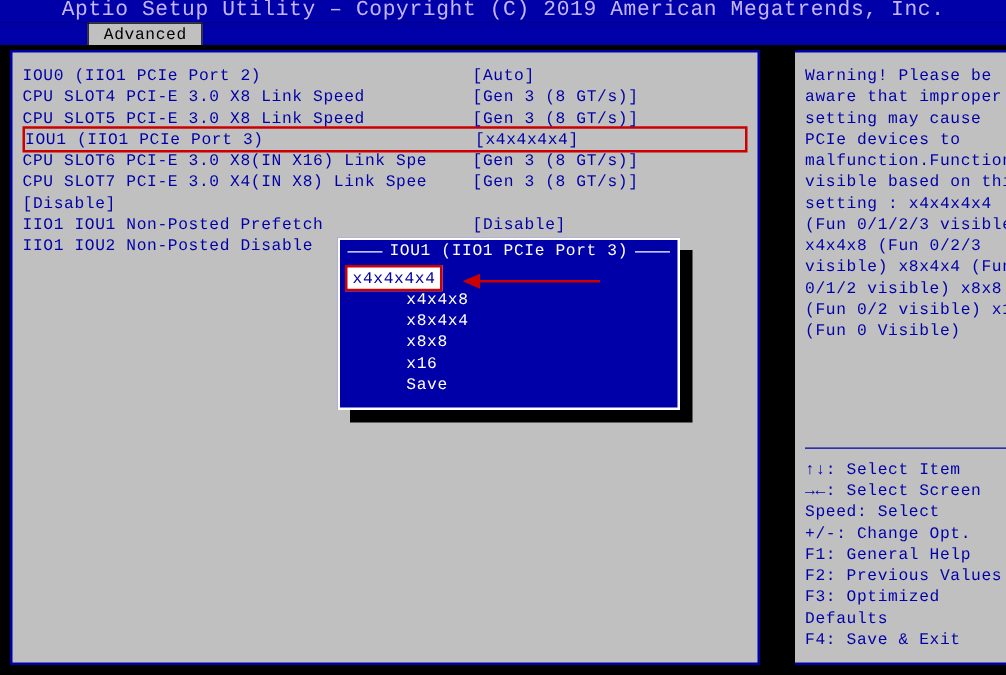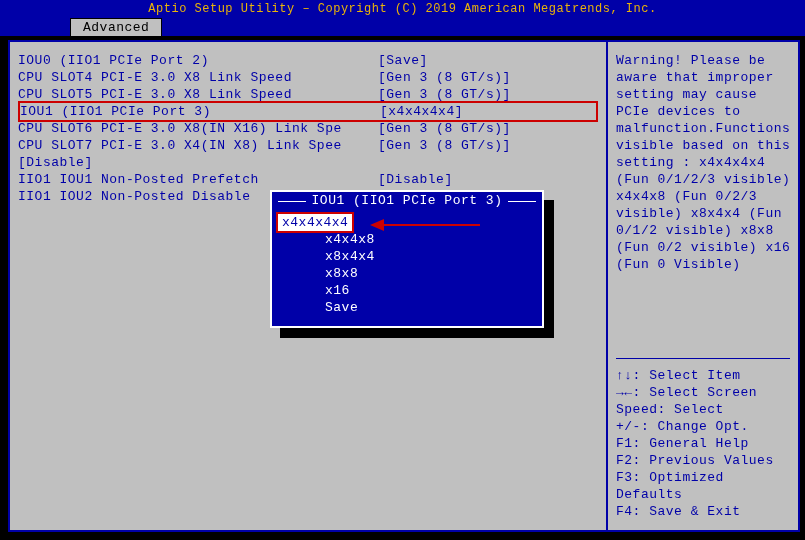--- a/index.html
+++ b/index.html
@@ -8,24 +8,24 @@
     height: 540px;
     background: #000;
     font-family: 'Courier New', monospace;
     font-size: 13px;
     color: #c0c0c0;
     overflow: hidden;
     letter-spacing: 0.5px;
   }
   .title-bar {
     background: #0000a8;
-    color: #eab308;
+    color: #c4b5fd;
     text-align: center;
     padding: 1px 16px;
-    font-size: 12px;
+    font-size: 17px;
     height: 18px;
     line-height: 16px;
   }
   .tab-row {
     background: #0000a8;
     height: 18px;
     display: flex;
     padding-left: 70px;
   }
   .tab {
@@ -34,20 +34,21 @@
     padding: 0 12px;
     line-height: 18px;
     border: 1px solid #000;
     border-bottom: none;
   }
   .main-area {
     display: flex;
     height: 504px;
     padding: 4px 8px 8px 8px;
     background: #000;
+    gap: 28px;
   }
   .left-panel {
     flex: 0 0 600px;
     background: #c0c0c0;
     border: 2px solid #0000a8;
     padding: 10px 8px;
     position: relative;
   }
   .right-panel {
     flex: 1;
@@ -144,21 +145,21 @@
 <div class="title-bar">Aptio Setup Utility – Copyright (C) 2019 American Megatrends, Inc.</div>
 <div class="tab-row">
   <div class="tab">Advanced</div>
 </div>
 
 <div class="main-area">
   <div class="left-panel">
 
     <div class="setting-row">
       <span class="setting-label">IOU0 (IIO1 PCIe Port 2)</span>
-      <span class="setting-value">[Save]</span>
+      <span class="setting-value">[Auto]</span>
     </div>
     <div class="setting-row">
       <span class="setting-label">CPU SLOT4 PCI-E 3.0 X8 Link Speed</span>
       <span class="setting-value">[Gen 3 (8 GT/s)]</span>
     </div>
     <div class="setting-row">
       <span class="setting-label">CPU SLOT5 PCI-E 3.0 X8 Link Speed</span>
       <span class="setting-value">[Gen 3 (8 GT/s)]</span>
     </div>
     <div class="setting-row highlight-row">

